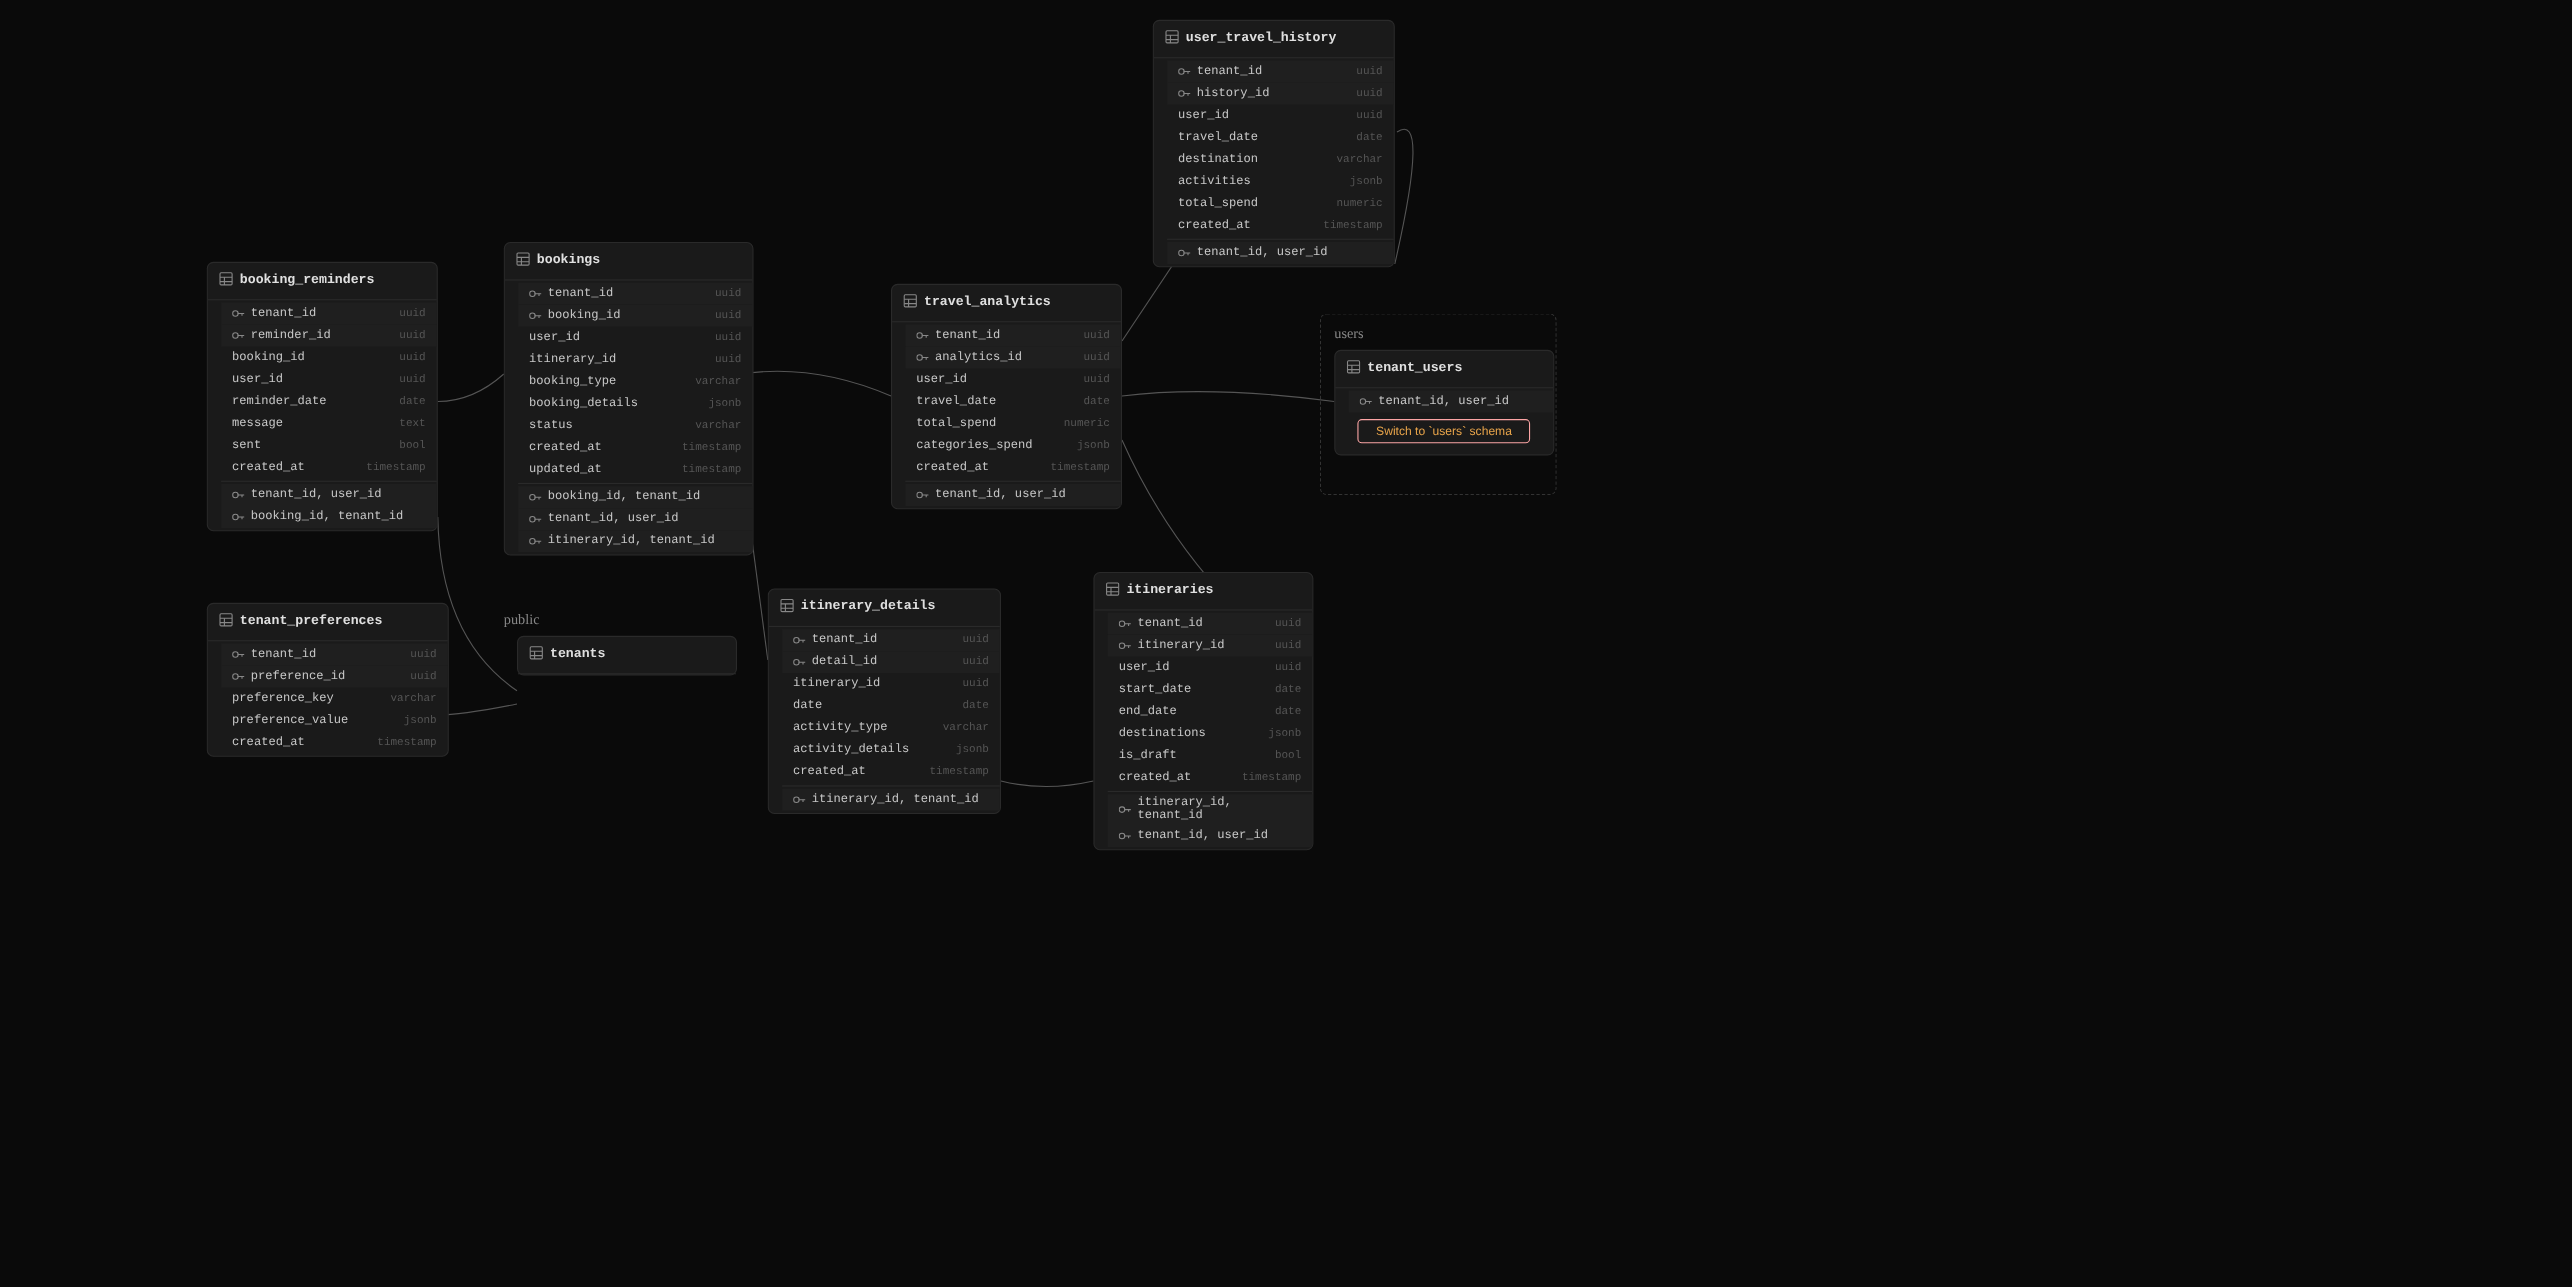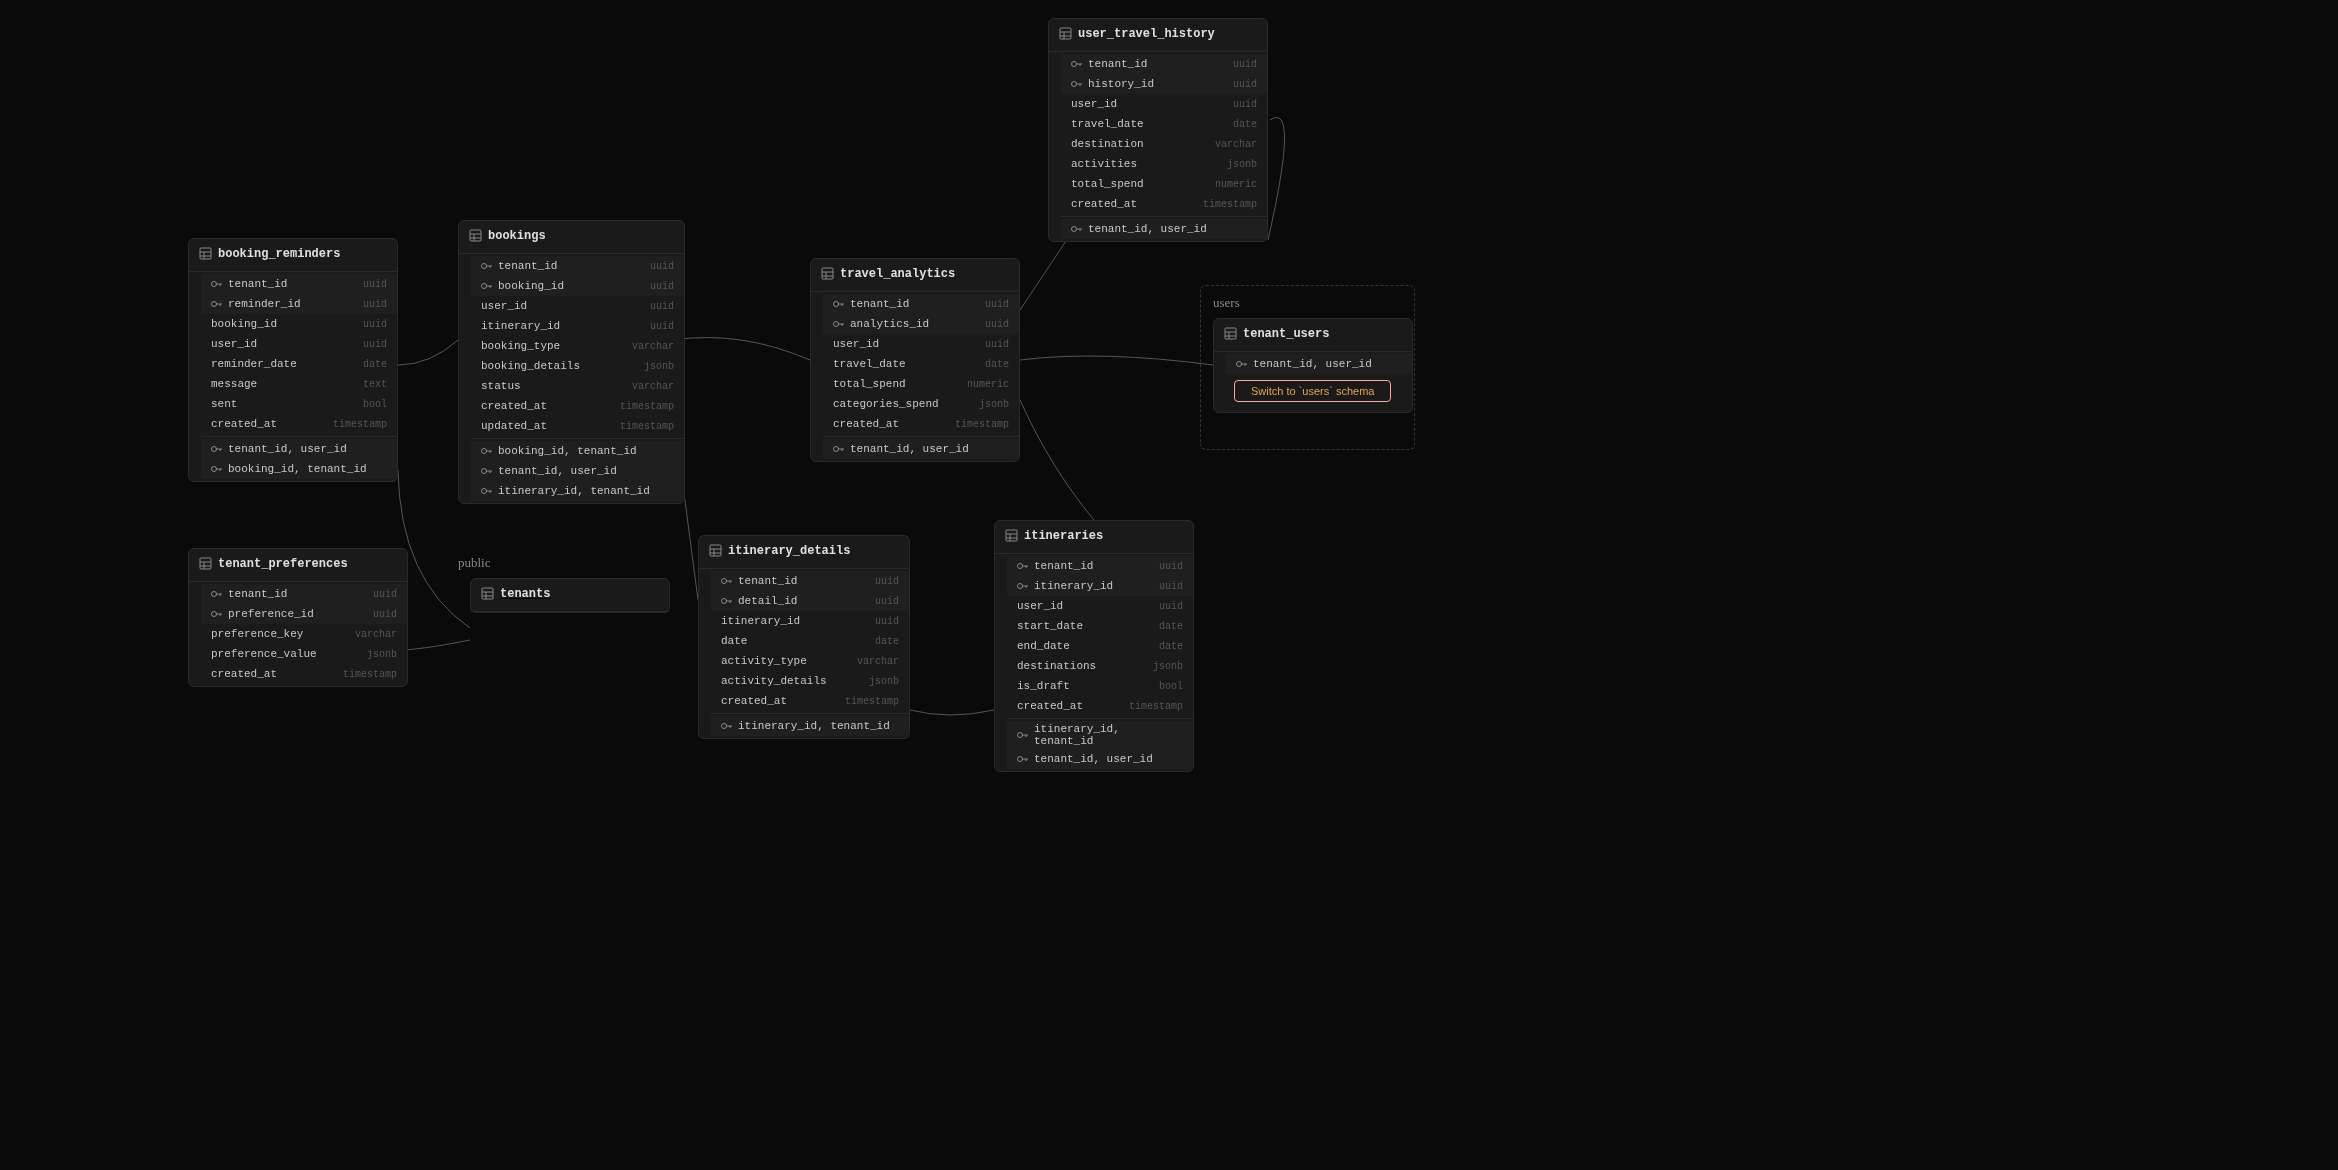--- a/index.html
+++ b/index.html
@@ -618,21 +618,21 @@
     </div>
           <div class="field-row">
       <div class="field-left">
 
         <span>created_at</span>
       </div>
       <div class="field-right">timestamp</div>
     </div>
         </div>
       </div>
-      <div class="table-card" style="left: 470px; top: 578px; width: 185px; text-decoration: underline;">
+      <div class="table-card" style="left: 470px; top: 578px; width: 185px;">
         <div class="table-header">
     <span class="table-icon">
     <svg width="13" height="13" viewBox="0 0 13 13" fill="none" xmlns="http://www.w3.org/2000/svg">
       <rect x="1" y="1" width="11" height="11" rx="1" stroke="#888" stroke-width="1"></rect>
       <line x1="1" y1="5" x2="12" y2="5" stroke="#888" stroke-width="1"></line>
       <line x1="1" y1="9" x2="12" y2="9" stroke="#888" stroke-width="1"></line>
       <line x1="5" y1="5" x2="5" y2="12" stroke="#888" stroke-width="1"></line>
     </svg>
   </span>
     <span>tenants</span>

